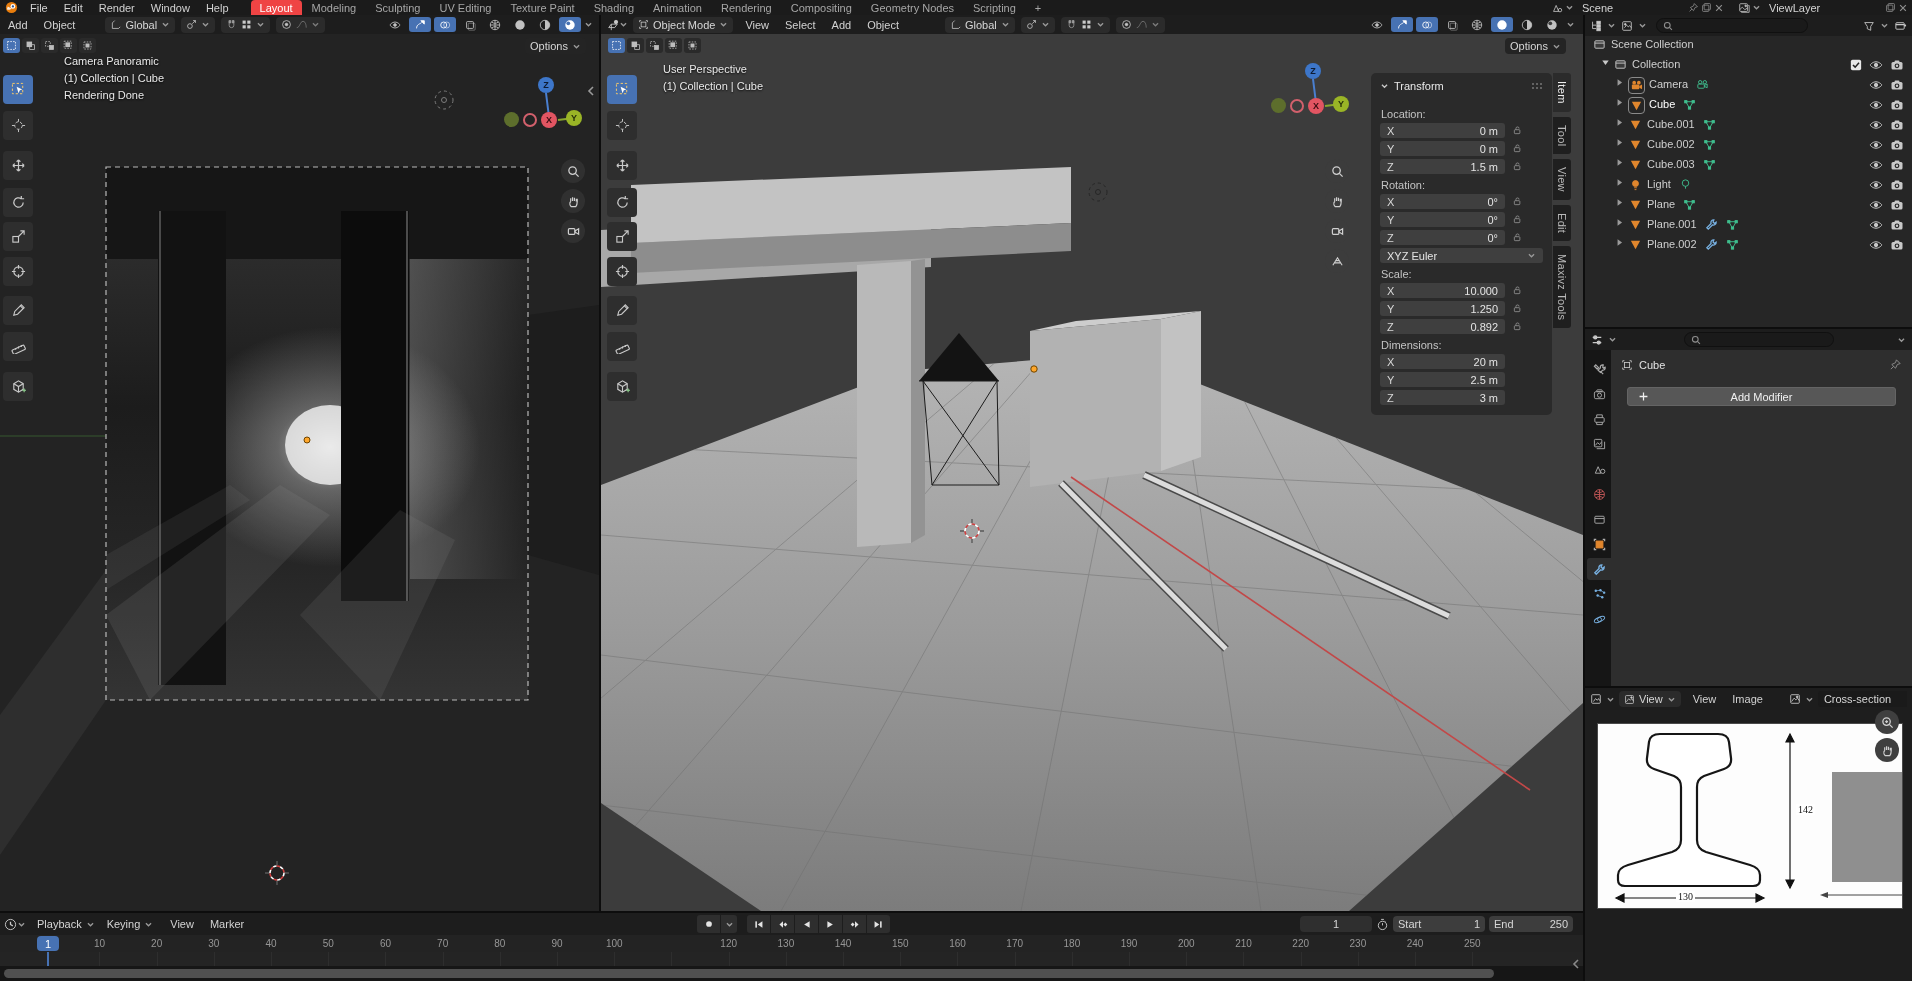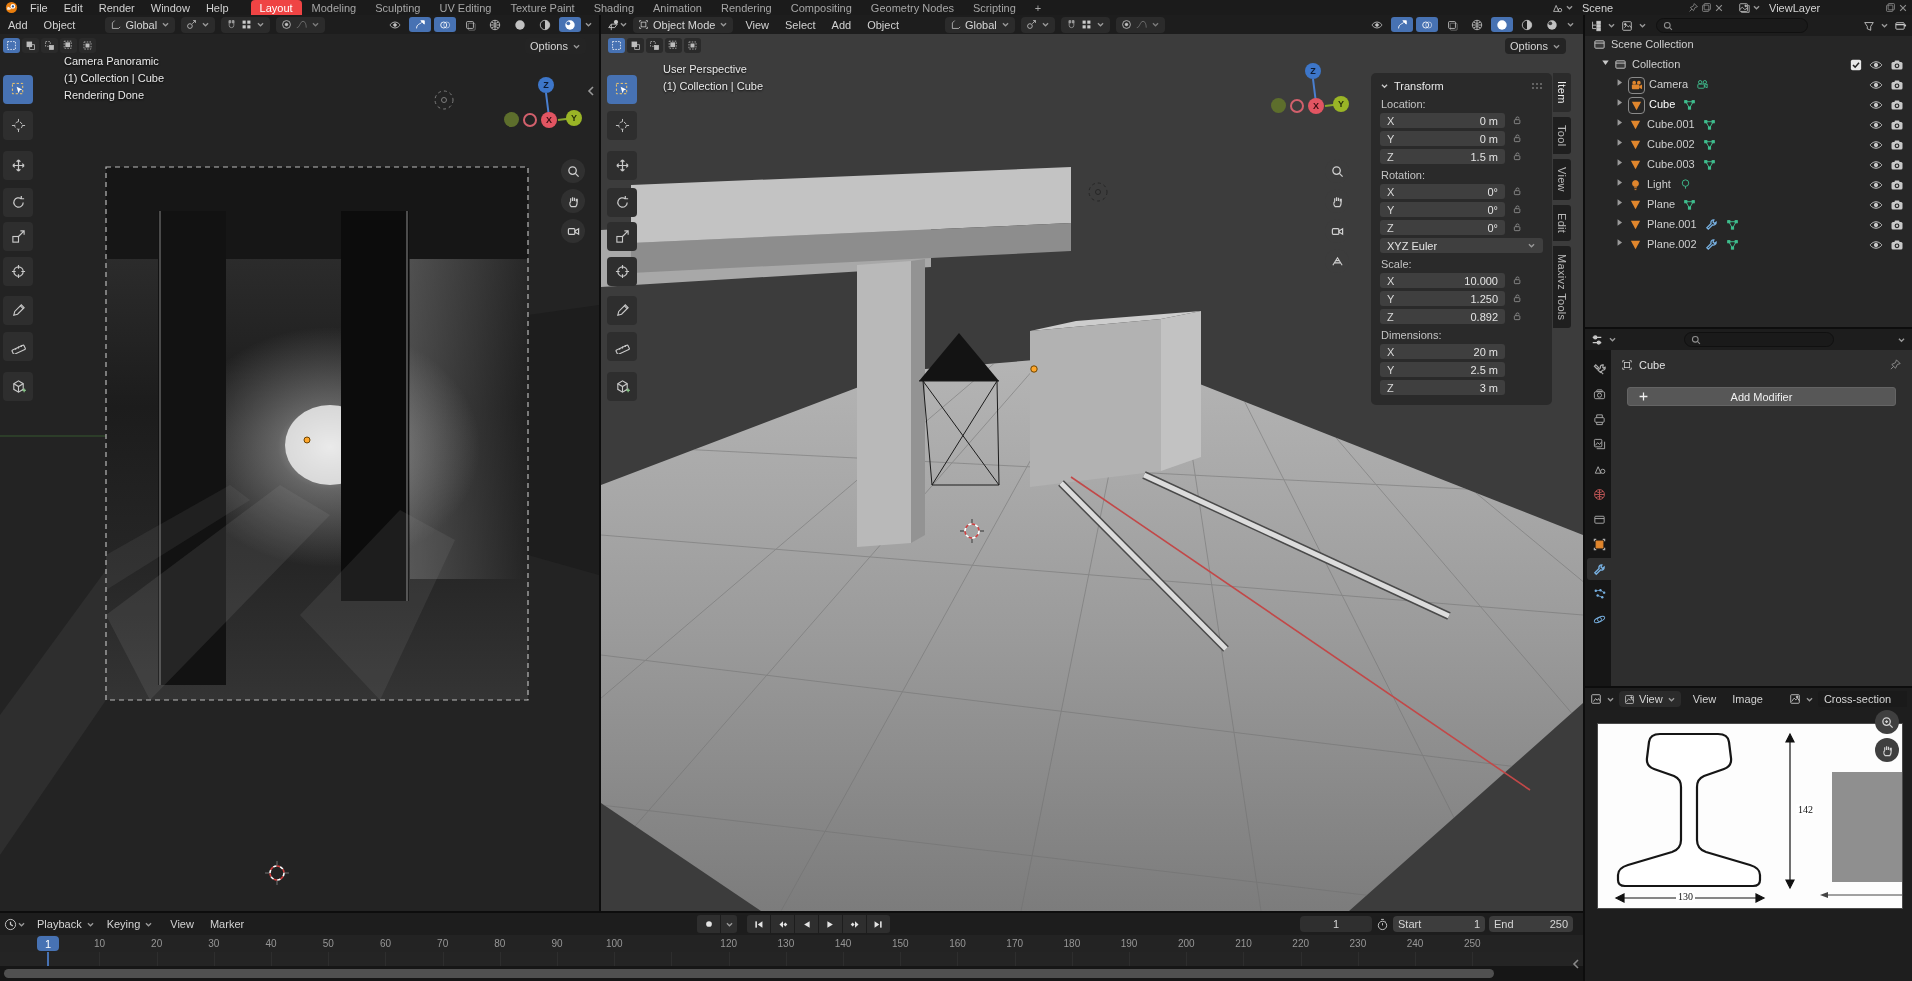--- a/index.html
+++ b/index.html
@@ -813,21 +813,21 @@
         <path d="M8.5 6.5L12.5 4v6l-4-2.5z"></path>
       </svg>
     </span>
   <span class="navbtn" style="left:724px;top:234px;">
       <svg width="13" height="13" viewBox="0 0 14 14" fill="none" stroke="currentColor" stroke-width="1.2">
         <path d="M2 11L7 3l5 8M3.5 8.5h7M5 6h4"></path>
       </svg>
     </span>
 
   <div id="npanel" class="abs" style="left:770px;top:58px;width:181px;">
-    <div class="row" style="margin-bottom:6px;">
+    <div class="row" style="margin-bottom:16px;">
       <span class="chev i">
           <svg width="10" height="10" viewBox="0 0 14 14" fill="none" stroke="#c9c9c9" stroke-width="2">
             <path d="M3 5l4 4 4-4"></path>
           </svg>
         </span>
       <span style="margin-left:5px;color:#e8e8e8;">Transform</span>
       <span class="i" style="margin-left:auto;color:#777;">
           <svg width="12" height="8" viewBox="0 0 12 8">
             <g fill="#777">
               <circle cx="2" cy="2" r="1"></circle>

